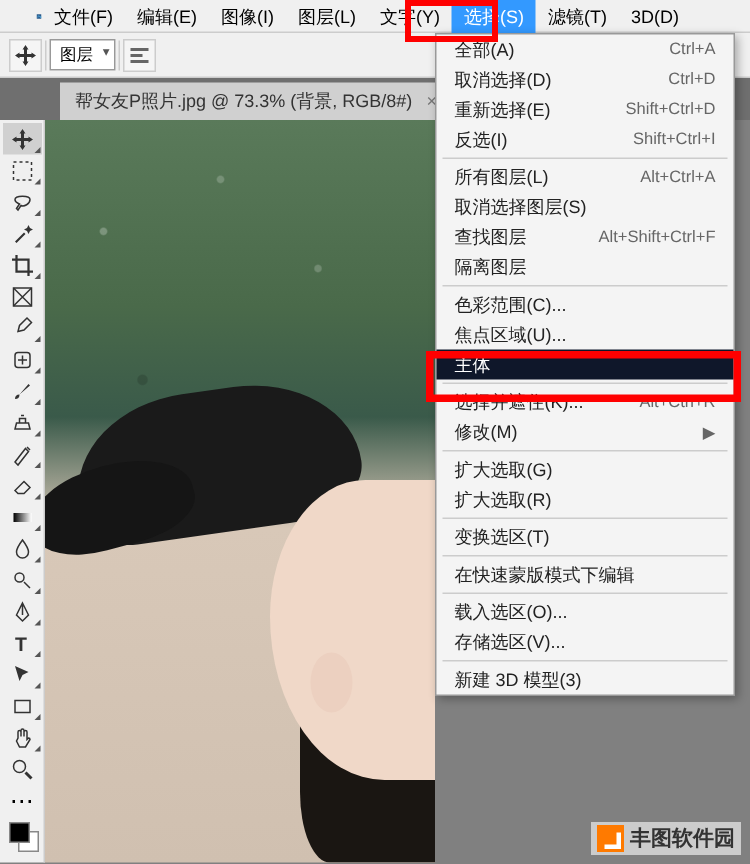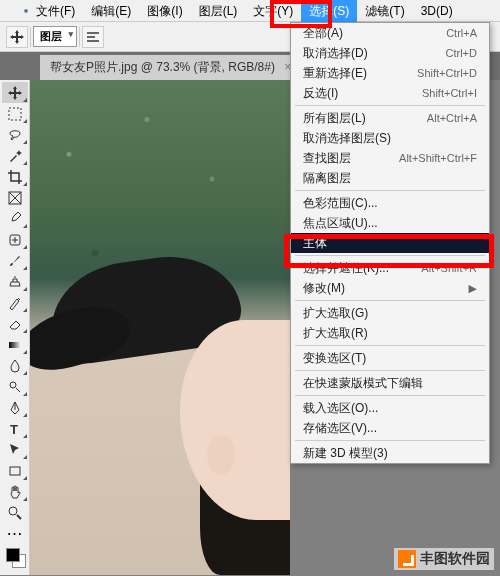--- a/index.html
+++ b/index.html
@@ -3,21 +3,21 @@
 <meta charset="utf-8">
 <style>
 * { margin: 0; padding: 0; box-sizing: border-box; font-family: "Microsoft YaHei", sans-serif; }
 body { width: 500px; height: 576px; background: #808080; overflow: hidden; position: relative; }
 
 .menubar { height: 22px; background: #f0f0f0; display: flex; align-items: center; font-size: 12px; border-bottom: 1px solid #ccc; }
 .menubar .logo { width: 28px; height: 22px; display: flex; align-items: center; justify-content: center; padding-left: 24px; }
 .menubar .menu-item { padding: 0 8px; height: 22px; line-height: 22px; cursor: default; }
 .menubar .menu-item.active { background: #3399ff; color: #fff; }
 
-.toolbar { height: 30px; background: #f0f0f0; display: flex; align-items: center; font-size: 12px; border-bottom: 1px solid #ccc; padding: 0 6px; gap: 2px; font-weight: bold; }
+.toolbar { height: 30px; background: #f0f0f0; display: flex; align-items: center; font-size: 12px; border-bottom: 1px solid #ccc; padding: 0 6px; gap: 2px; }
 .toolbar .sep { width: 1px; height: 20px; background: #ccc; }
 .toolbar .dropdown { border: 1px solid #999; padding: 2px 14px 2px 6px; background: #fff; position: relative; font-size: 11px; }
 .toolbar .dropdown::after { content: "▾"; position: absolute; right: 3px; top: 2px; font-size: 9px; color: #555; }
 .toolbar .iconbtn { width: 22px; height: 22px; border: 1px solid #ccc; background: #f5f5f5; display: flex; align-items: center; justify-content: center; }
 
 .tabbar { height: 28px; background: #6f6f6f; display: flex; align-items: flex-end; padding-left: 40px; font-size: 12px; }
 .tabbar .tab { background: #d0d0d0; padding: 4px 10px; border-radius: 0; color: #333; }
 .tabbar .tab .close { margin-left: 6px; color: #777; }
 
 .toolsbar { position: absolute; left: 0; top: 80px; width: 30px; background: #f0f0f0; display: flex; flex-direction: column; align-items: center; padding-top: 2px; height: 495px; border-right: 1px solid #ccc; }
@@ -294,21 +294,21 @@
       <span>焦点区域(U)...</span>
       <span class="shortcut"></span>
     </div>
     <div class="row highlight">
       <span>主体</span>
       <span class="shortcut"></span>
     </div>
     <div class="sep"></div>
     <div class="row">
       <span>选择并遮住(K)...</span>
-      <span class="shortcut">Alt+Shift+R</span>
+      <span class="shortcut">Alt+Ctrl+R</span>
     </div>
     <div class="row">
       <span>修改(M)</span>
       <span class="shortcut">▶</span>
     </div>
     <div class="sep"></div>
     <div class="row">
       <span>扩大选取(G)</span>
       <span class="shortcut"></span>
     </div>

